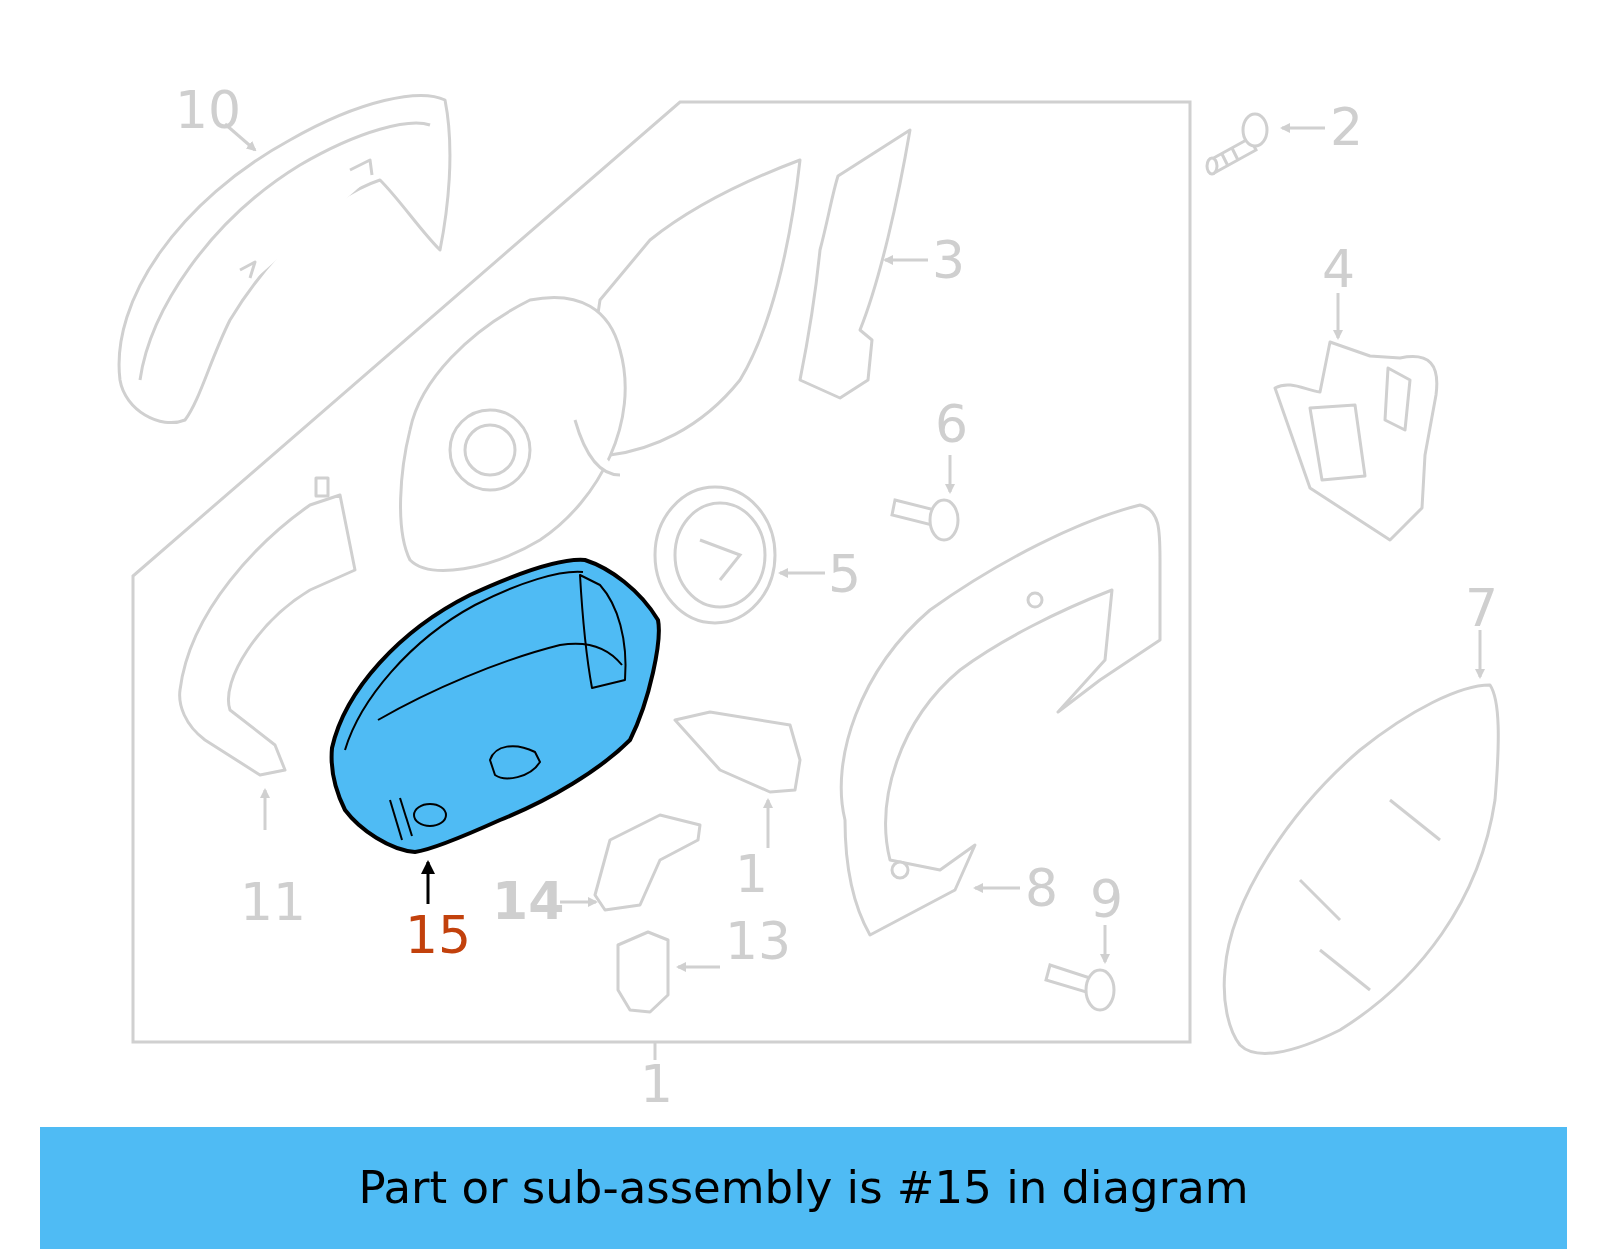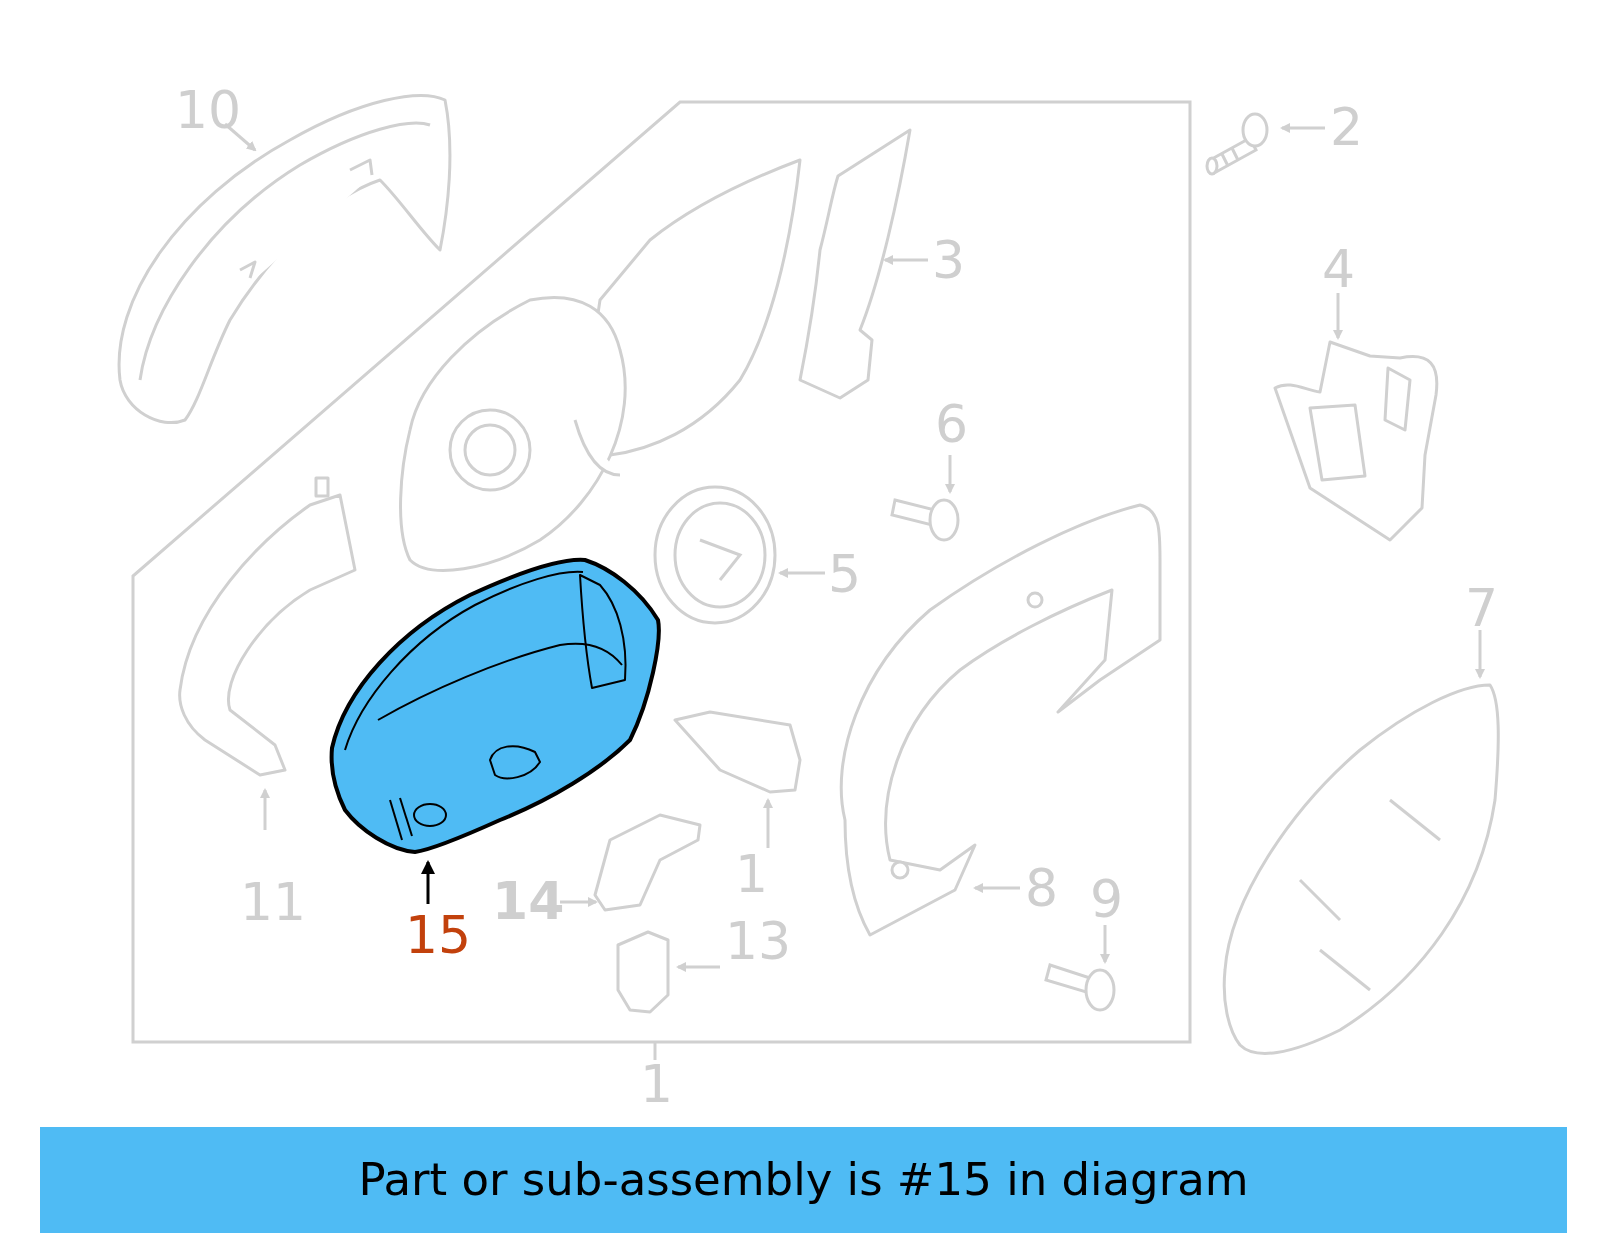--- a/index.html
+++ b/index.html
@@ -1,20 +1,20 @@
 <!DOCTYPE html>
 <html><head>
   <meta charset="utf-8">
   <style>
     html, body { margin: 0; padding: 0; background: #ffffff; }
     body { width: 1600px; height: 1249px; position: relative; overflow: hidden; font-family: "DejaVu Sans", sans-serif; }
     #diagram { position: absolute; left: 0; top: 0; width: 1600px; height: 1249px; }
     .callout { position: absolute; font-family: "DejaVu Sans", sans-serif; font-size: 52px; line-height: 1; color: #cfcfcf; }
     .callout.active { color: #c2410c; }
-    .banner { position: absolute; left: 40px; top: 1127px; width: 1527px; height: 106px; background: #4fbbf4; display: flex; flex-direction: column; align-items: center; justify-content: center; }
+    .banner { position: absolute; left: 40px; top: 1127px; width: 1527px; height: 122px; background: #4fbbf4; display: flex; flex-direction: column; align-items: center; justify-content: center; }
     .banner-line { font-family: "DejaVu Sans", sans-serif; font-size: 45px; line-height: 52px; color: #000000; white-space: nowrap; }
   </style>
 </head>
 <body>
 
 <svg id="diagram" viewBox="0 0 1600 1249" width="1600" height="1249" xmlns="http://www.w3.org/2000/svg">
   <defs>
     <marker id="arrG" markerWidth="10" markerHeight="10" refX="8" refY="5" orient="auto" markerUnits="userSpaceOnUse">
       <path d="M0,0 L10,5 L0,10 z" fill="#d0d0d0"></path>
     </marker>

